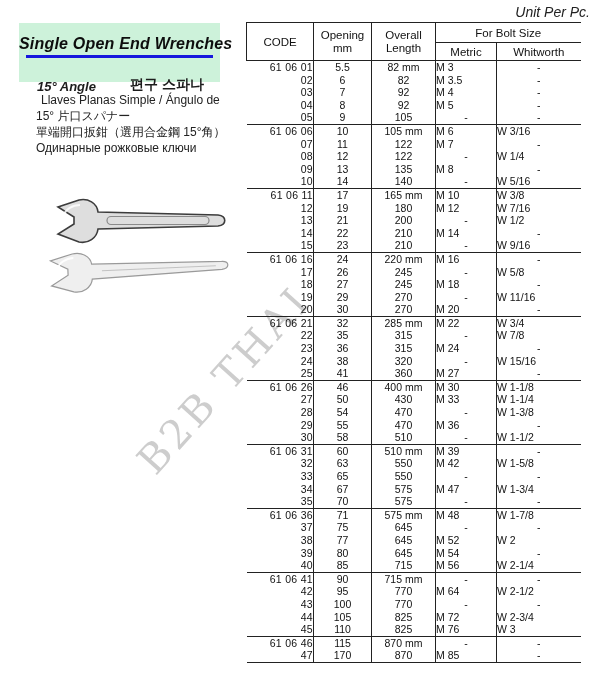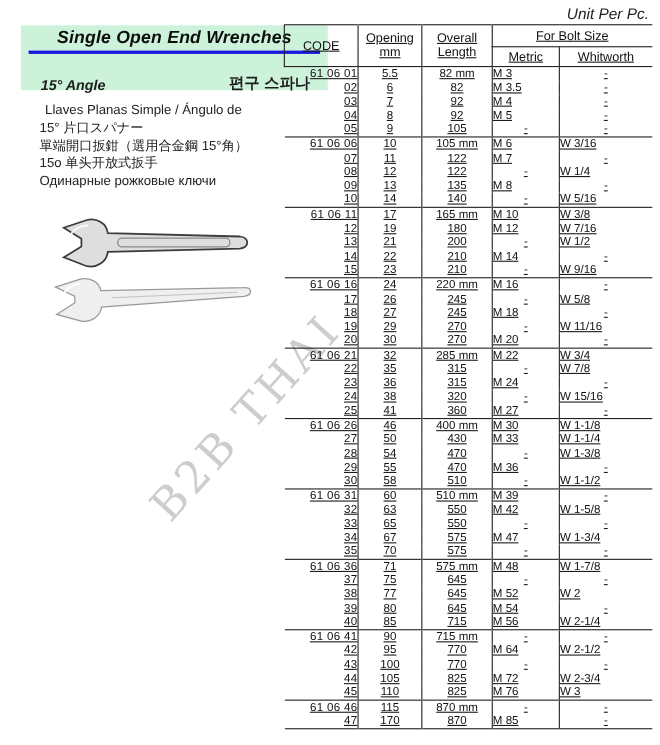--- a/index.html
+++ b/index.html
@@ -18,22 +18,22 @@
   }
 
   
   .unit-label {
     position:absolute; top:4px; right:10px;
     font-size:14px; color:#222; z-index:2;font-style:italic;
   }
 
   
   .title-box {
-    position:absolute; left:19px; top:23px; width:279px; height:59px;
-    background:#cdf2da; z-index:2; padding-top:3px;
+    position:absolute; left:19px; top:23px; width:201px; height:59px;
+    background:#cdf2da; z-index:2; padding-top:12px;
   }
   .title-main {
     font-size:16px; font-weight:bold; font-style:italic; text-align:center;
     letter-spacing:0.2px; color:#0d0d0d; white-space:nowrap;
   }
   .title-rule { height:3px; margin:2px 7px 0 7px; }
   .subtitle-row {
     display:flex; align-items:flex-end; justify-content:space-between;
     padding:6px 16px 0 18px;
     margin-top:12px;
@@ -44,21 +44,21 @@
   
   .descriptions { position:absolute; left:36px; top:92px; z-index:2; }
   .desc-line { font-size:12px; line-height:16px; color:#222; white-space:nowrap; }
   .desc-line:first-child { padding-left:5px; }
 
   
   .wrench-1 { position:absolute; left:52px; top:197px; z-index:2; }
   .wrench-2 { position:absolute; left:44px; top:246px; z-index:2; transform:rotate(-2.5deg); }
 
   
-  .table-wrap { position:absolute; left:258px; top:22px; z-index:2;text-decoration:underline; }
+  .table-wrap { position:absolute; left:246px; top:22px; z-index:2; }
   table.spec {
     border-collapse:collapse; table-layout:fixed; width:334px;
     border-top:1.5px solid #222; border-bottom:1.5px solid #222;
     font-size:10.5px; color:#111;
   }
   table.spec th, table.spec td { padding:0; font-weight:400; }
   thead th { font-size:11.5px; text-align:center; vertical-align:middle; }
   thead tr.h1 th { height:20px; }
   thead tr.h2 th { height:18px; }
   th.th-code { border-left:1px solid #222; }
@@ -92,21 +92,20 @@
     <div class="subtitle-row">
       <span class="subtitle-angle">15° Angle</span>
       <span class="subtitle-korean">편구 스파나</span>
     </div>
   </div>
 
   <div class="descriptions">
     <div class="desc-line">Llaves Planas Simple / Ángulo de</div>
     <div class="desc-line">15° 片口スパナー</div>
     <div class="desc-line">單端開口扳鉗（選用合金鋼 15°角）</div>
-    <div class="desc-line">15o 单头开放式扳手</div>
     <div class="desc-line">Одинарные рожковые ключи</div>
   </div>
 
   <div class="wrench-1">
     <svg width="182" height="48" viewBox="0 0 182 48">
       <path d="M 46 15 C 45 6, 36 1, 27 3 L 6 10 L 22 20 L 22 27 L 6 37 L 27 45 C 36 47, 45 41, 46 32 L 166 29 C 175 28, 175 19, 166 18 Z" fill="#dedede" stroke="#3c3c3c" stroke-width="1.6"></path>
       <rect x="55" y="19.5" width="102" height="8" rx="4" fill="none" stroke="#8a8a8a" stroke-width="1.2"></rect>
       <path d="M 28 8 C 20 8, 13 13, 12 18" fill="none" stroke="#ffffff" stroke-width="2" opacity="0.8"></path>
     </svg>
   </div>

